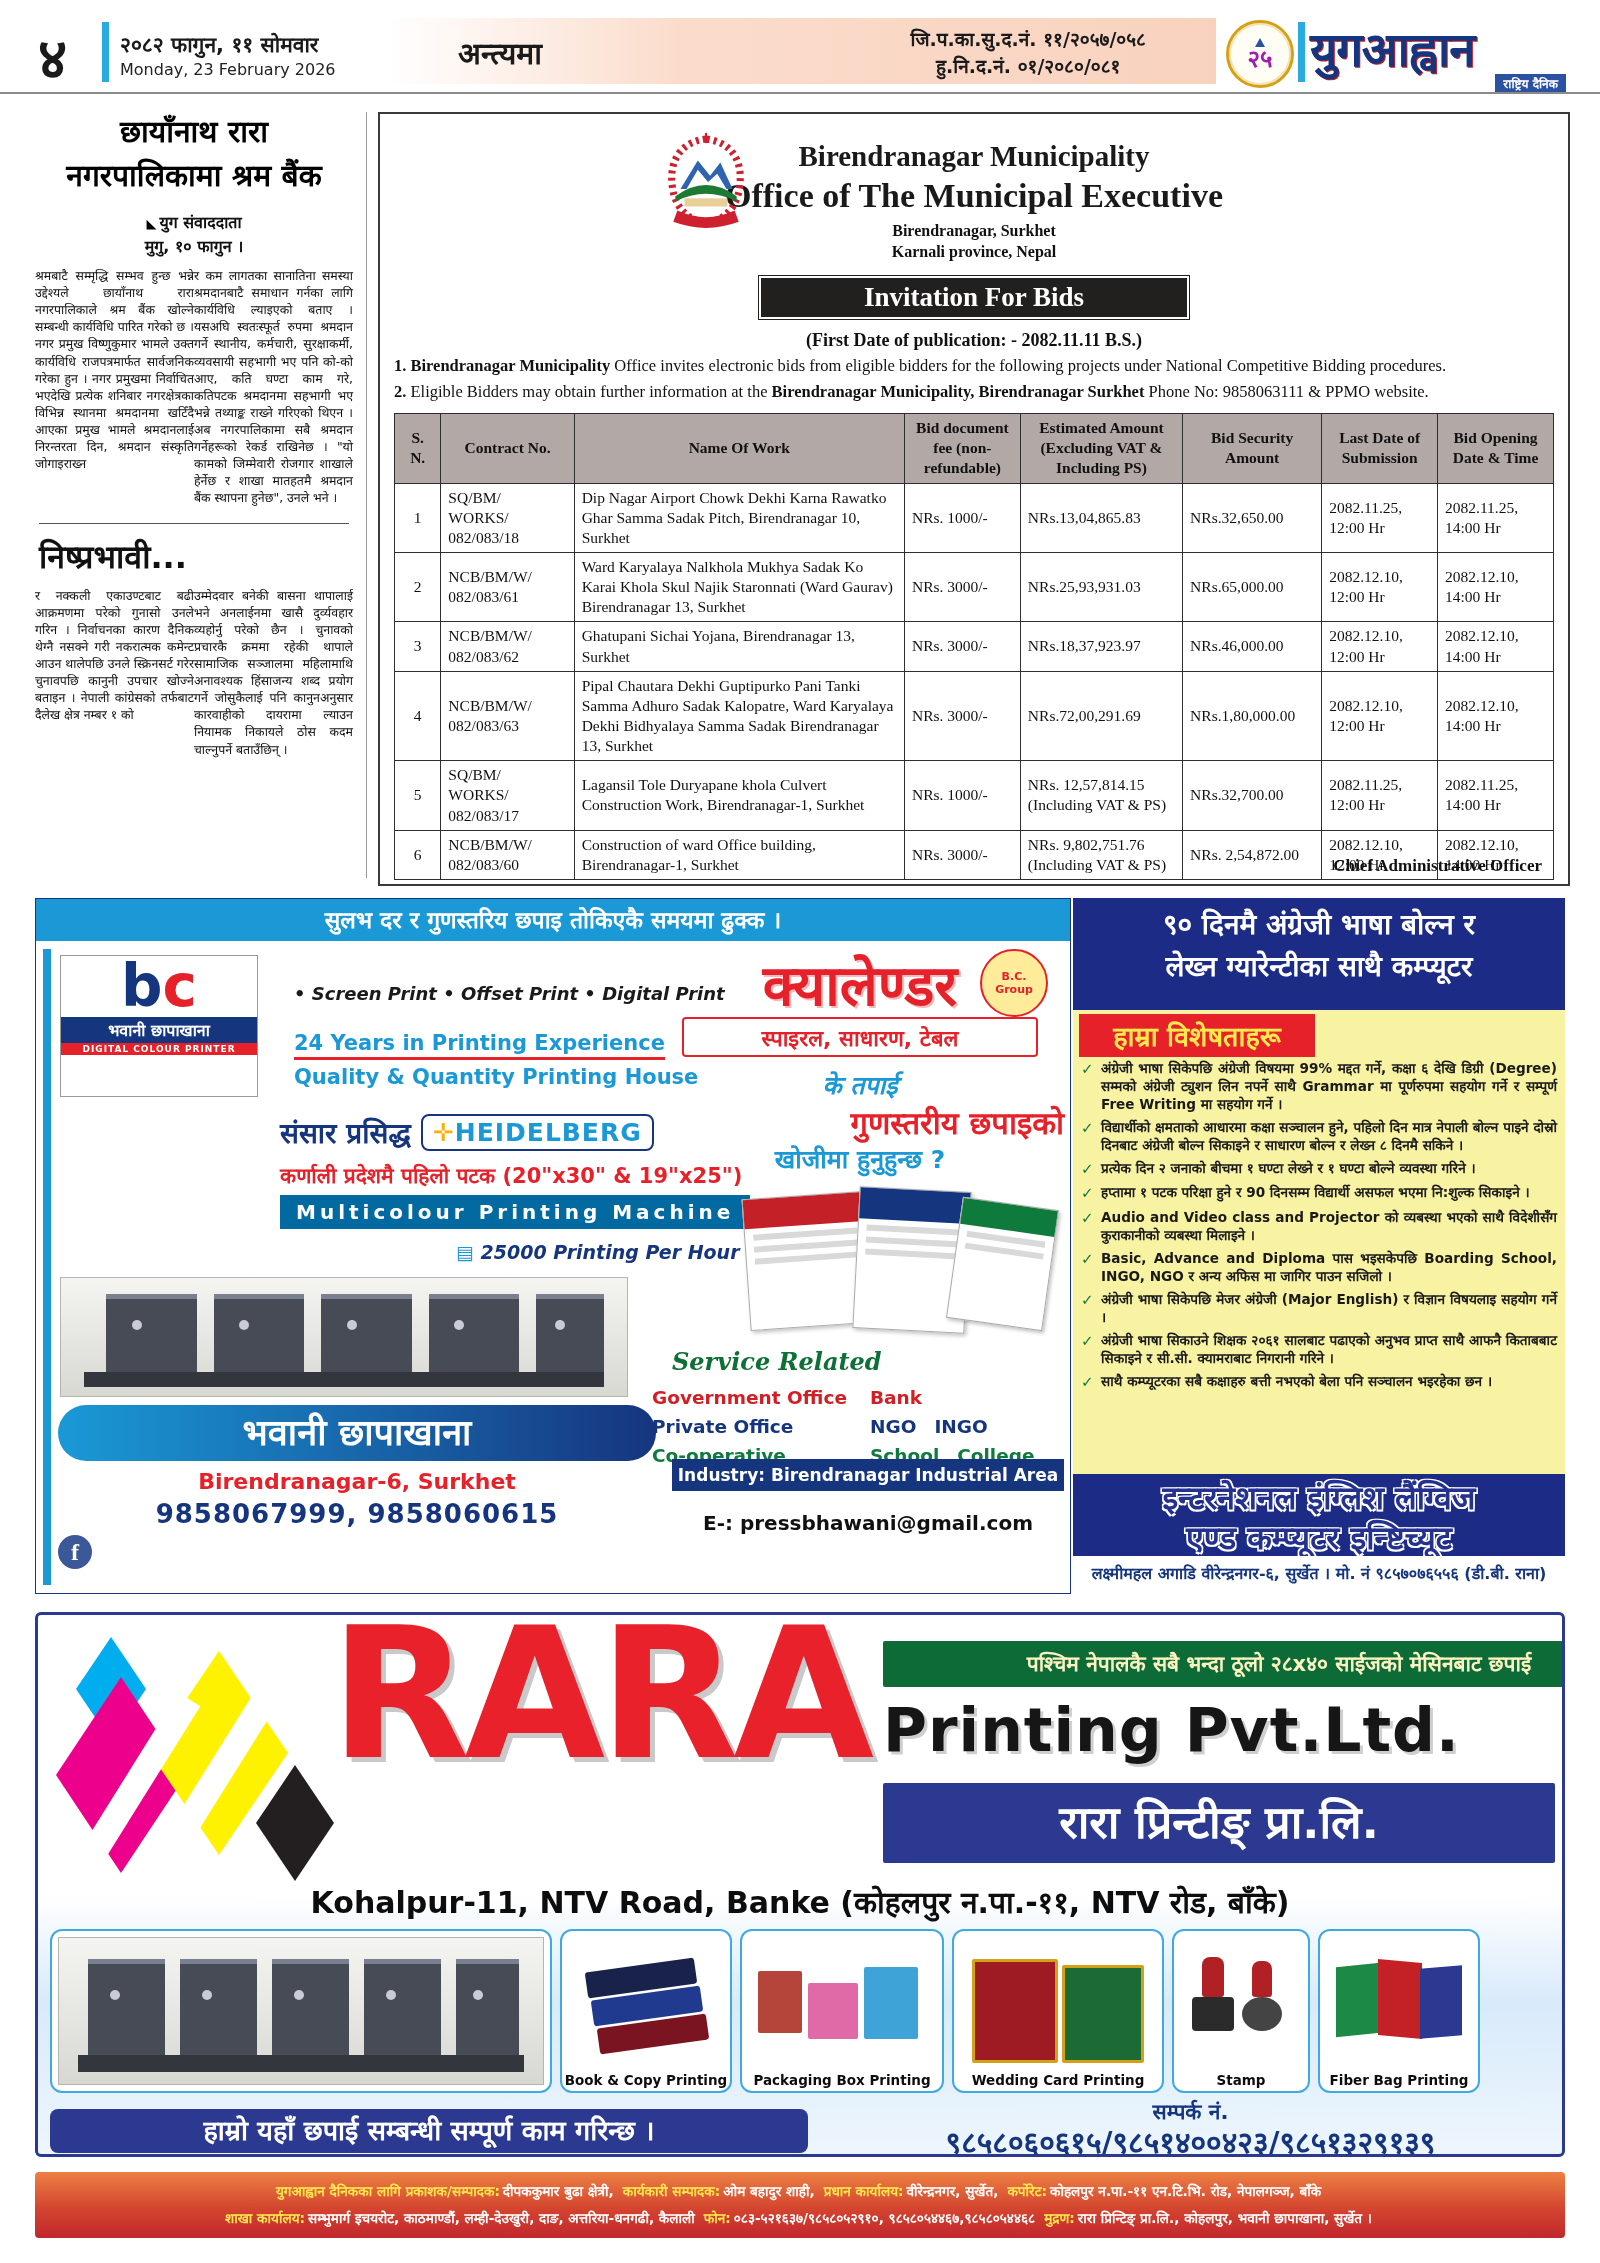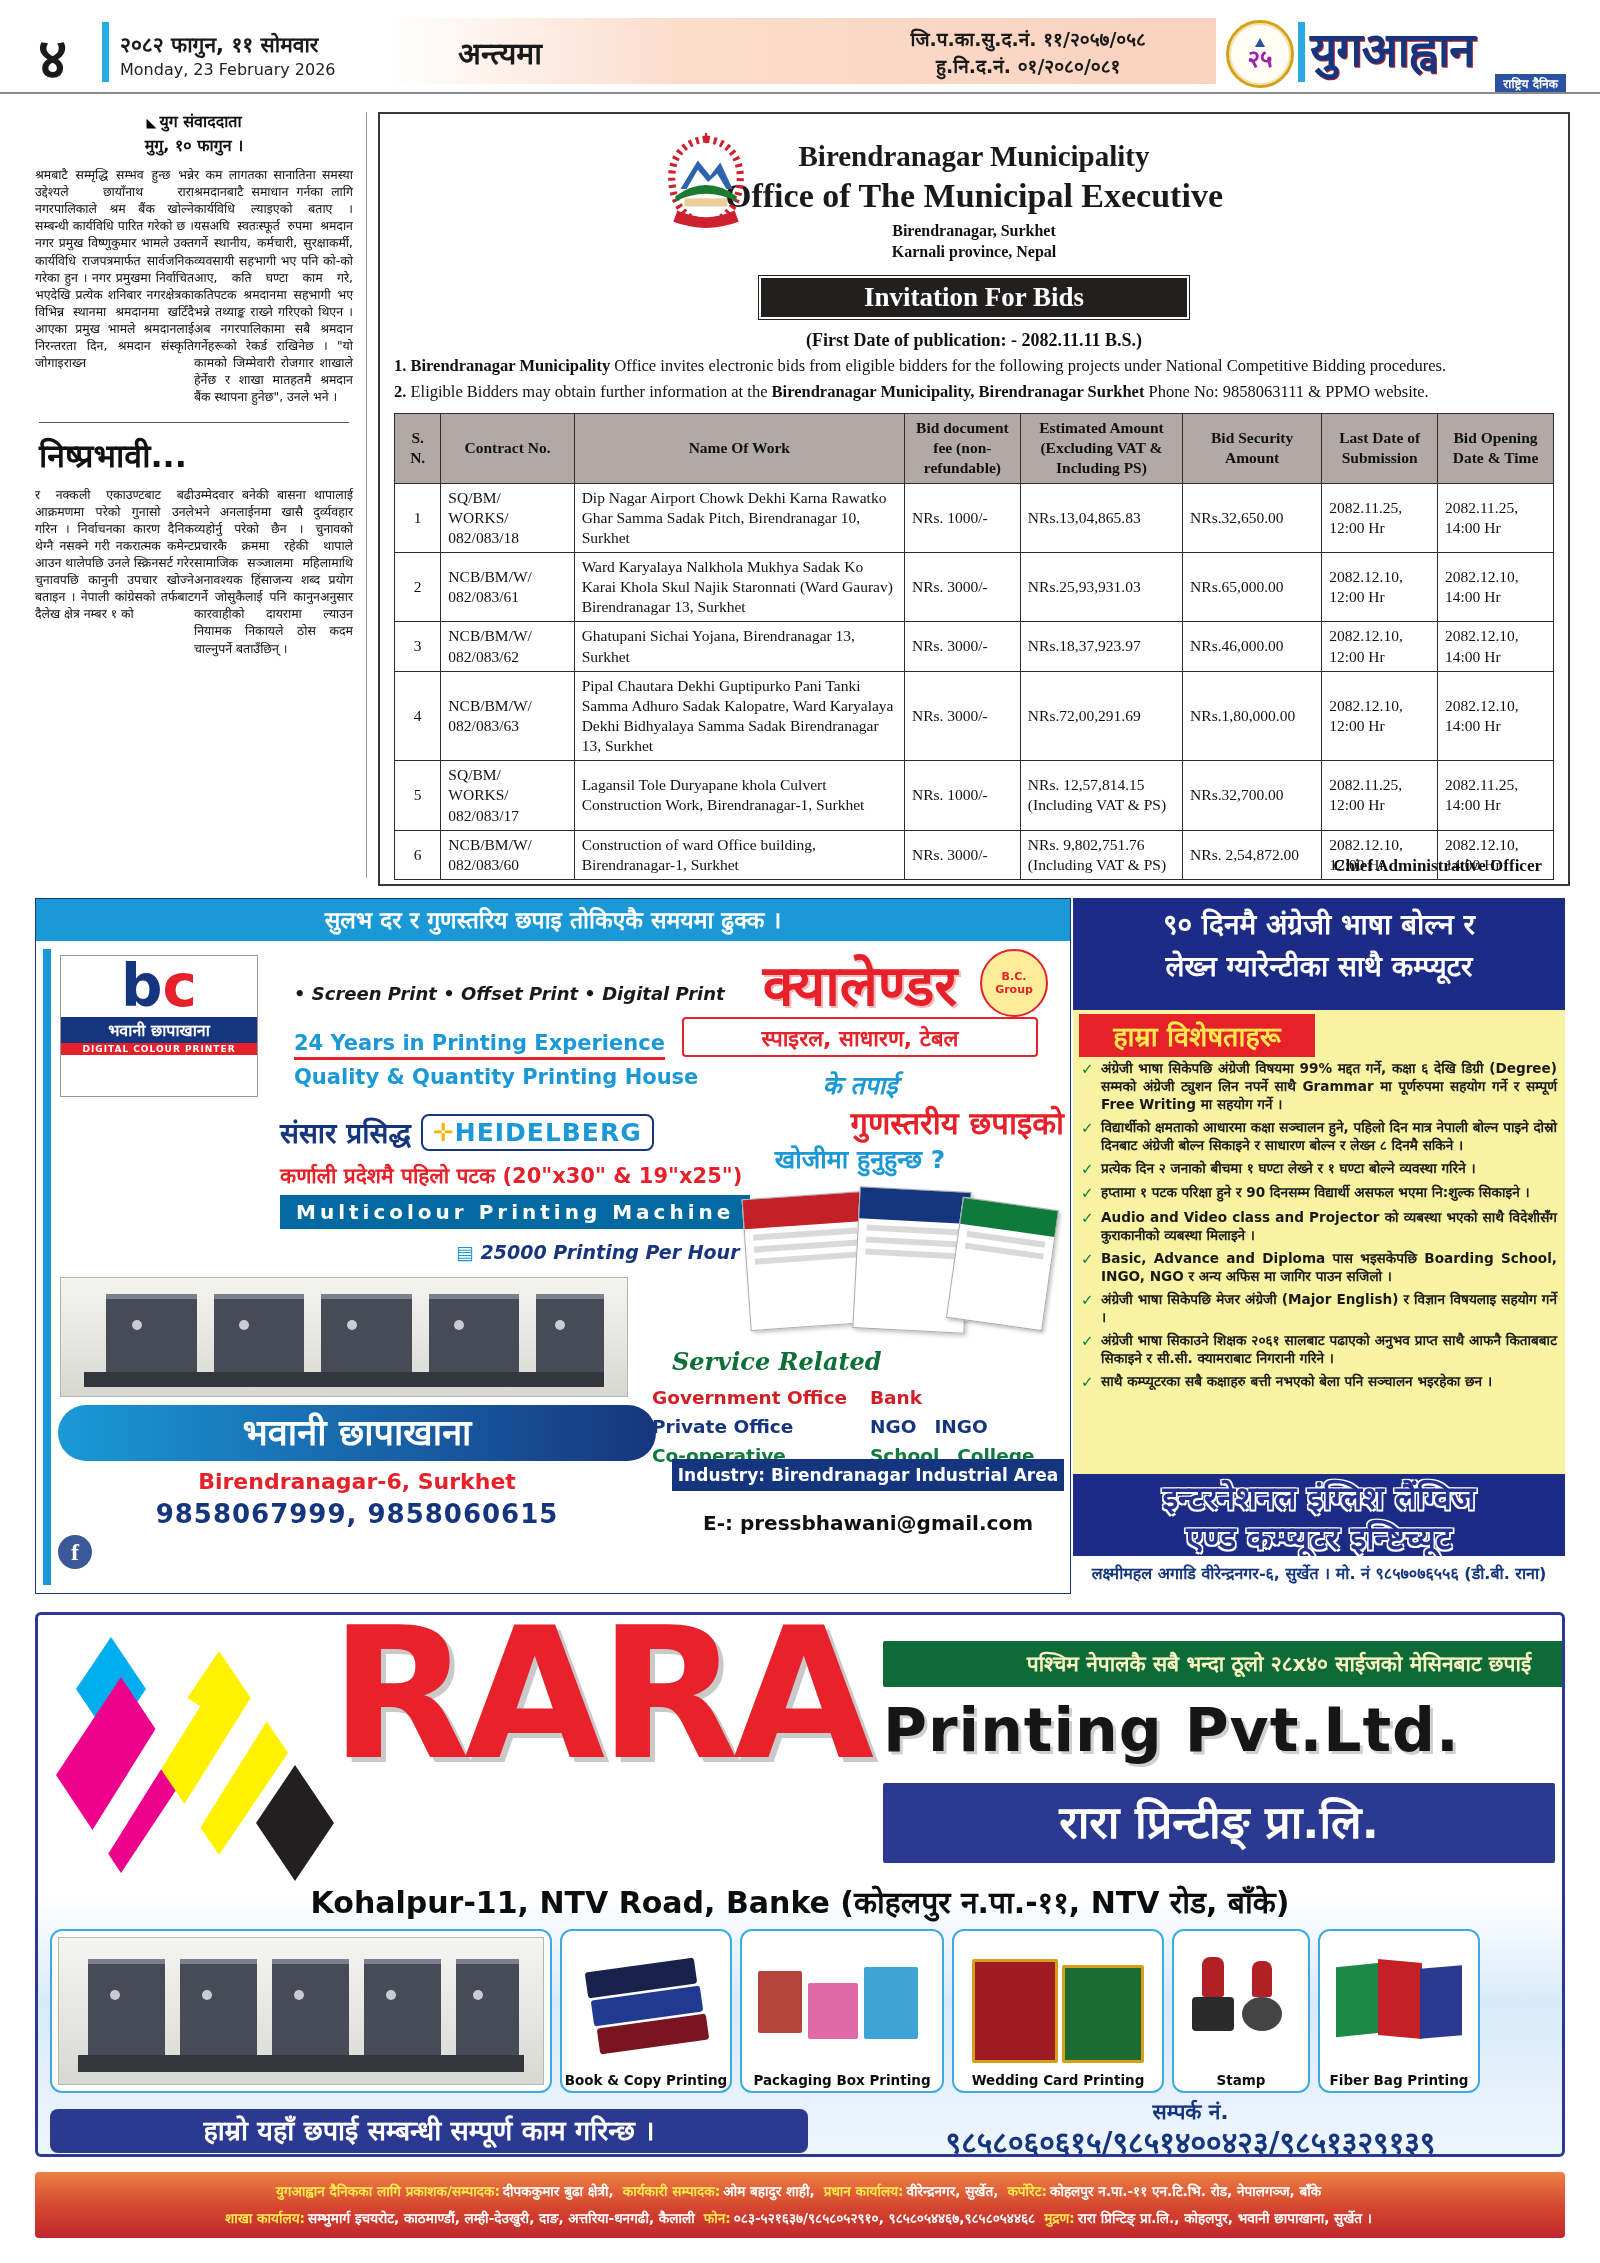--- a/index.html
+++ b/index.html
@@ -176,20 +176,24 @@
     </div>
     <div class="vbar" style="left:1298px;"></div>
     <div class="masthead">
       <div class="big">युगआह्वान</div>
       <div class="chip">राष्ट्रिय दैनिक</div>
     </div>
   </div>
   <div class="hdr-rule"></div>
 
   <div class="artcol">
+    <div class="a-title">
+      <div>छायाँनाथ रारा</div>
+      <div>नगरपालिकामा श्रम बैंक</div>
+    </div>
     <div class="byline"><span class="tri">◣</span><span>युग संवाददाता</span></div>
     <div class="dateline">मुगु, १० फागुन ।</div>
     <div class="body2">
       <div>श्रमबाटै सम्मृद्धि सम्भव हुन्छ भन्ने उद्देश्यले छायाँनाथ रारा नगरपालिकाले श्रम बैंक खोल्ने सम्बन्धी कार्यविधि पारित गरेको छ । नगर प्रमुख विष्णुकुमार भामले उक्त कार्यविधि राजपत्रमार्फत सार्वजनिक गरेका हुन । नगर प्रमुखमा निर्वाचित भएदेखि प्रत्येक शनिबार नगरक्षेत्रका विभिन्न स्थानमा श्रमदानमा खटिँदै आएका प्रमुख भामले श्रमदानलाई निरन्तरता दिन, श्रमदान संस्कृति जोगाइराख्न</div>
       <div>र कम लागतका सानातिना समस्या श्रमदानबाटै समाधान गर्नका लागि कार्यविधि ल्याइएको बताए । यसअघि स्वतःस्फूर्त रुपमा श्रमदान गर्ने स्थानीय, कर्मचारी, सुरक्षाकर्मी, व्यवसायी सहभागी भए पनि को-को आए, कति घण्टा काम गरे, कतिपटक श्रमदानमा सहभागी भए भन्ने तथ्याङ्क राख्ने गरिएको थिएन । अब नगरपालिकामा सबै श्रमदान गर्नेहरूको रेकर्ड राखिनेछ । "यो कामको जिम्मेवारी रोजगार शाखाले हेर्नेछ र शाखा मातहतमै श्रमदान बैंक स्थापना हुनेछ", उनले भने ।</div>
     </div>
     <hr class="artdiv">
     <div class="a2-title">निष्प्रभावी...</div>
     <div class="body2">
       <div>र नक्कली एकाउण्टबाट बढी आक्रमणमा परेको गुनासो उनले गरिन । निर्वाचनका कारण दैनिक थेग्नै नसक्ने गरी नकरात्मक कमेन्ट आउन थालेपछि उनले स्क्रिनसर्ट गरेर चुनावपछि कानुनी उपचार खोज्ने बताइन । नेपाली कांग्रेसको तर्फबाट दैलेख क्षेत्र नम्बर १ को</div>

